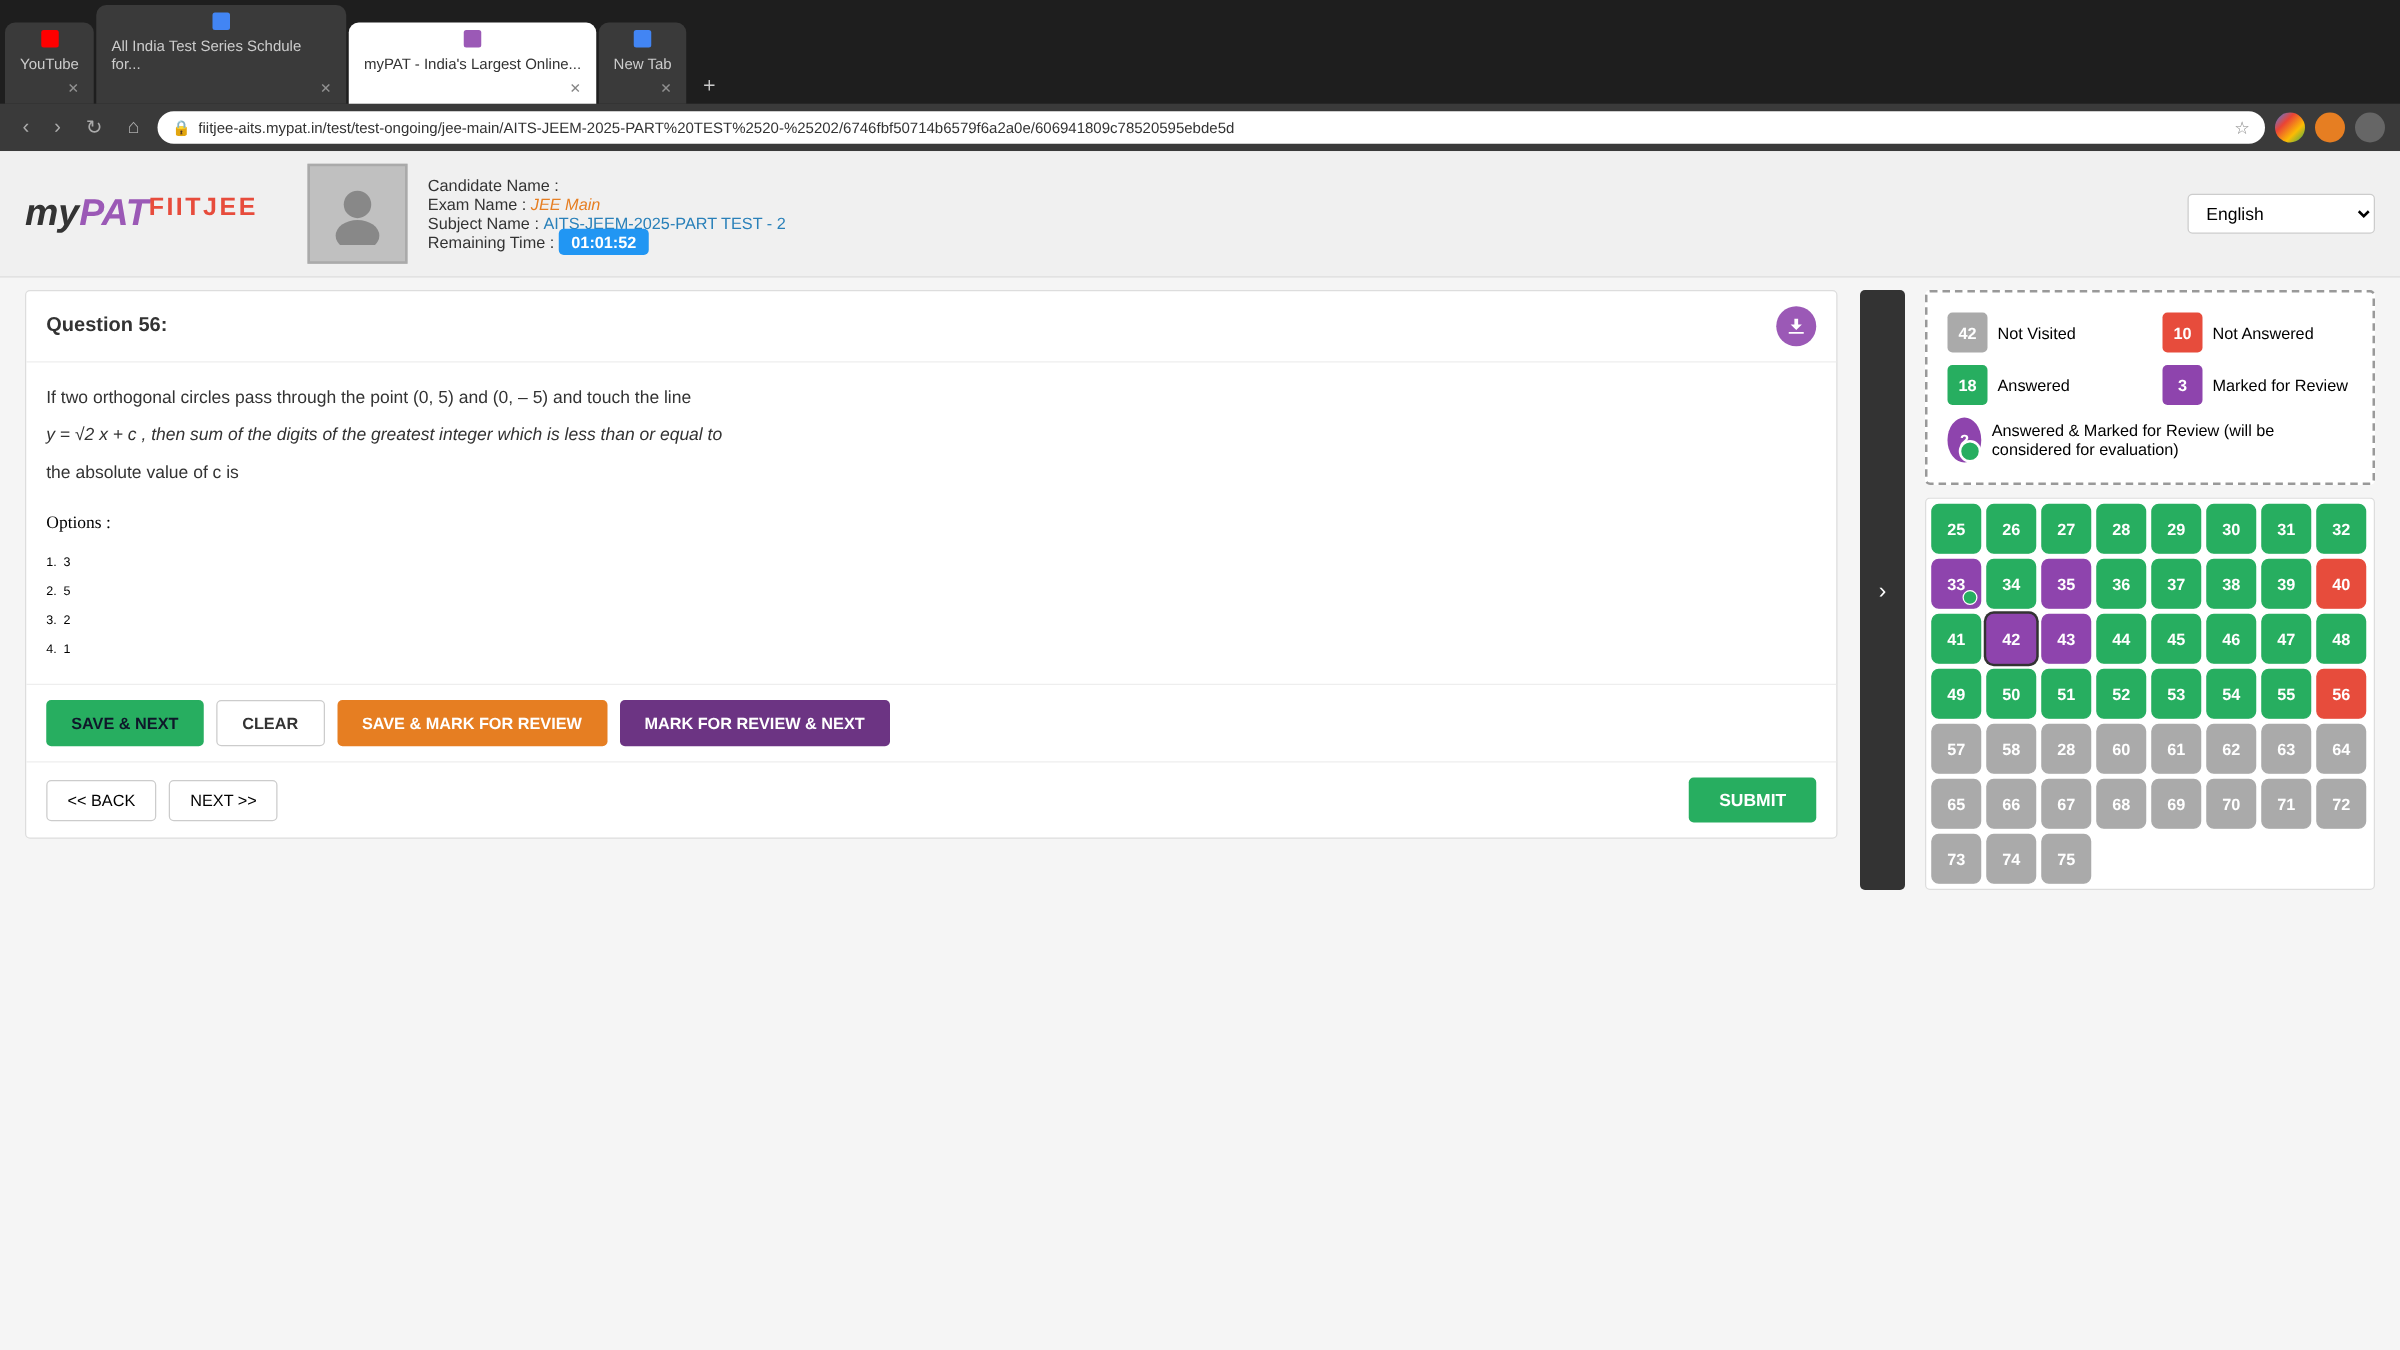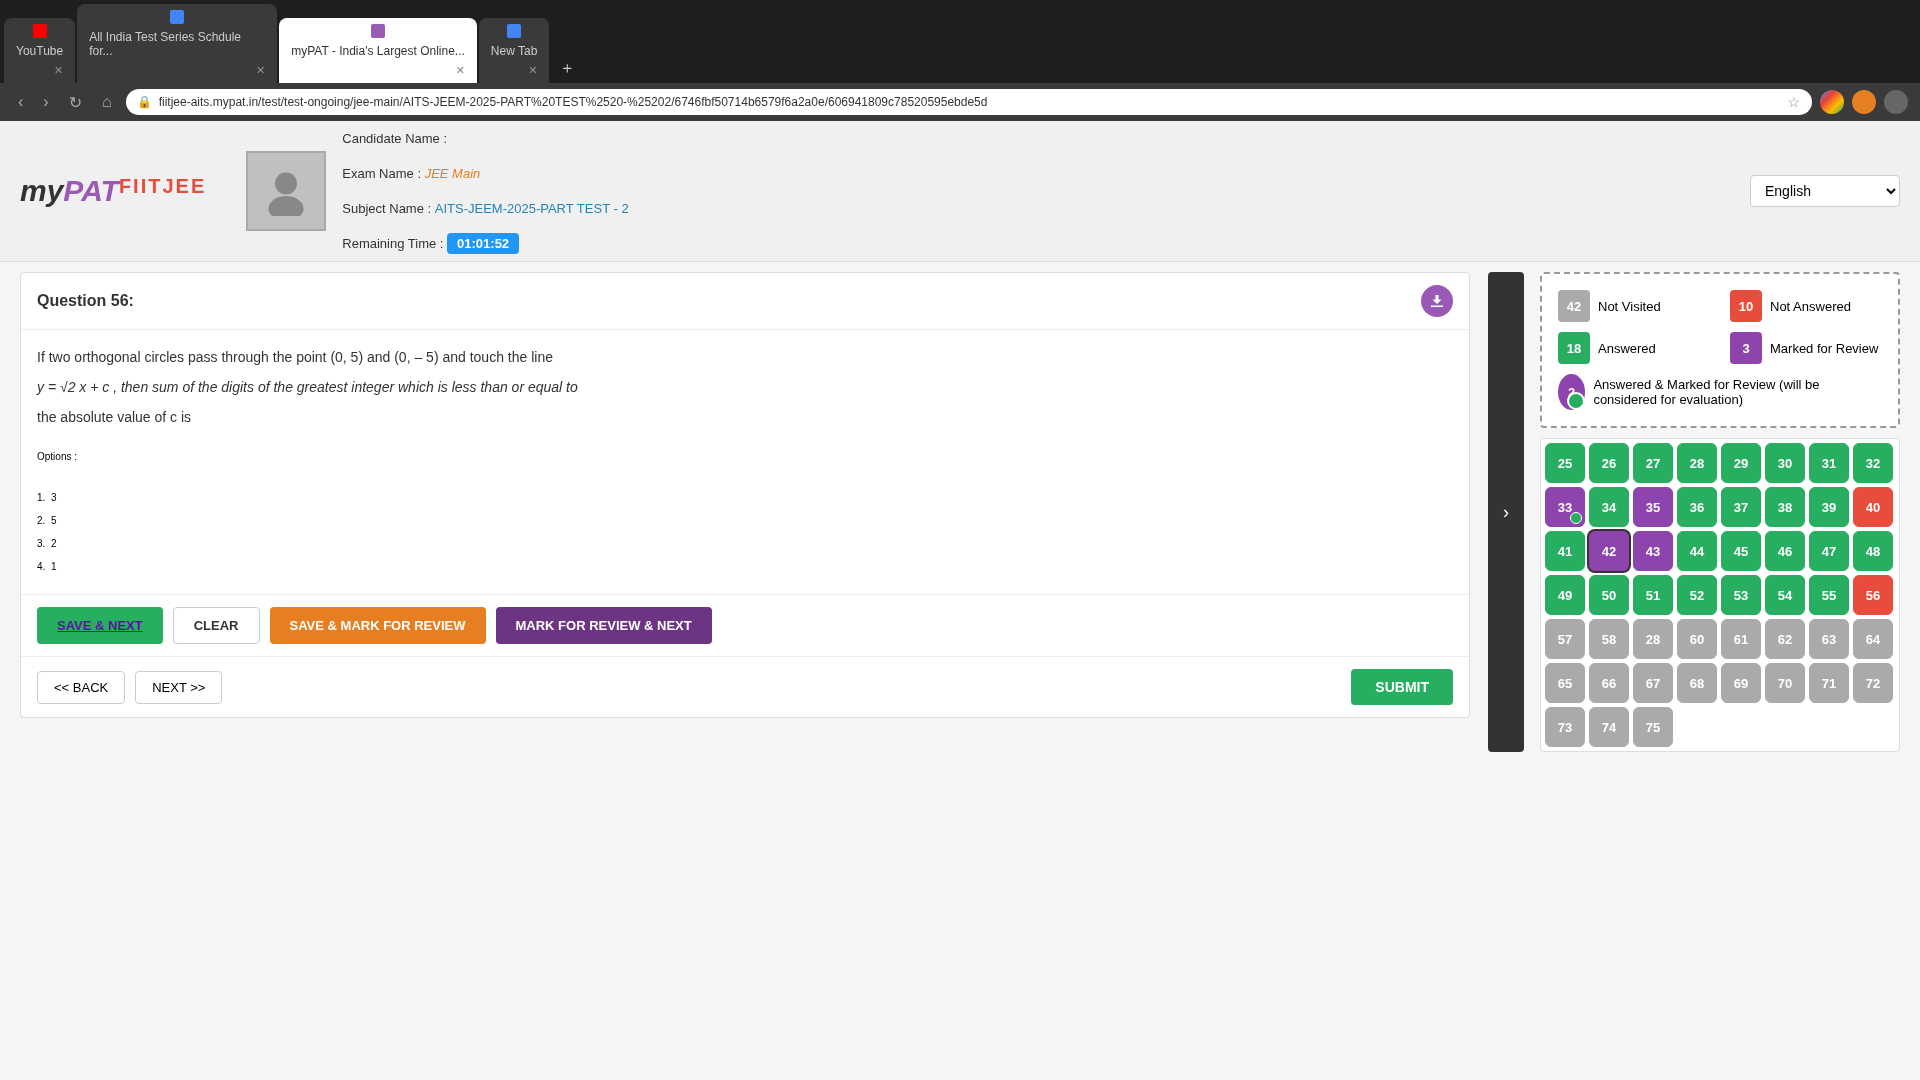--- a/index.html
+++ b/index.html
@@ -26,44 +26,44 @@
     .app { background: #f5f5f5; min-height: calc(1080px - 80px); }
 
     
     .header { background: #f0f0f0; padding: 10px 20px; display: flex; align-items: center; justify-content: space-between; border-bottom: 1px solid #ddd; }
     .logo-wrap { display: flex; line-height: 1; }
     .logo-top { display: flex; align-items: baseline; }
 
     .candidate-info { display: flex; align-items: center; gap: 16px; margin-left: 20px; }
     .avatar { width: 80px; height: 80px; background: #c0c0c0; border: 2px solid #aaa; display: flex; align-items: center; justify-content: center; }
     .avatar svg { width: 50px; height: 50px; fill: #888; }
-    .info-rows { display: flex; flex-direction: column; gap: 20px; }
+    .info-rows { display: flex; flex-direction: column; gap: 0; }
     .info-row { font-size: 13px; color: #333; }
 
     .lang-select { border: 1px solid #ccc; padding: 6px 10px; border-radius: 4px; font-size: 14px; background: white; cursor: pointer; min-width: 150px; }
 
     
     .main { display: flex; gap: 0; padding: 10px 20px; }
     .question-panel { flex: 1; background: white; border: 1px solid #ddd; border-radius: 4px; margin-right: 16px; }
     .question-header { padding: 12px 16px; display: flex; align-items: center; justify-content: space-between; border-bottom: 1px solid #eee; }
     .question-title { font-size: 16px; font-weight: bold; color: #333; }
     .download-btn { width: 32px; height: 32px; background: #9b59b6; border-radius: 50%; display: flex; align-items: center; justify-content: center; cursor: pointer; }
     .download-btn svg { width: 18px; height: 18px; fill: white; }
 
     .question-body { padding: 16px; font-size: 14px; color: #333; line-height: 1.7; }
     .question-body p { margin-bottom: 6px; }
     .math-line { font-style: italic; margin: 4px 0; }
 
     .options { padding: 0 16px 16px; }
-    .options-label { font-size: 10px; margin-bottom: 24px; }
+    .options-label { font-size: 14px; margin-bottom: 12px; font-family: Liberation Serif, serif; }
     .option-item { padding: 6px 0; font-size: 10px; }
 
     .action-bar { padding: 12px 16px; display: flex; gap: 10px; flex-wrap: wrap; border-top: 1px solid #eee; }
     .btn { padding: 10px 20px; border: none; border-radius: 4px; cursor: pointer; font-weight: bold; font-size: 13px; }
-    .btn-green { background: #27ae60; color: #4c1d95; text-decoration: underline; }
+    .btn-green { background: #27ae60; color: #0f172a; }
     .btn-white { background: white; color: #333; border: 1px solid #ccc; }
     .btn-orange { background: #e67e22; color: white; }
     .btn-purple { background: #6c3483; color: white; }
 
     .nav-bar { padding: 12px 16px; display: flex; align-items: center; gap: 10px; border-top: 1px solid #eee; }
     .btn-nav { padding: 8px 16px; border: 1px solid #ccc; background: white; border-radius: 4px; cursor: pointer; font-size: 13px; }
     .btn-submit { background: #27ae60; color: white; padding: 10px 24px; border: none; border-radius: 4px; cursor: pointer; font-weight: bold; font-size: 14px; margin-left: auto; }
 
     
     .right-panel { width: 360px; }

